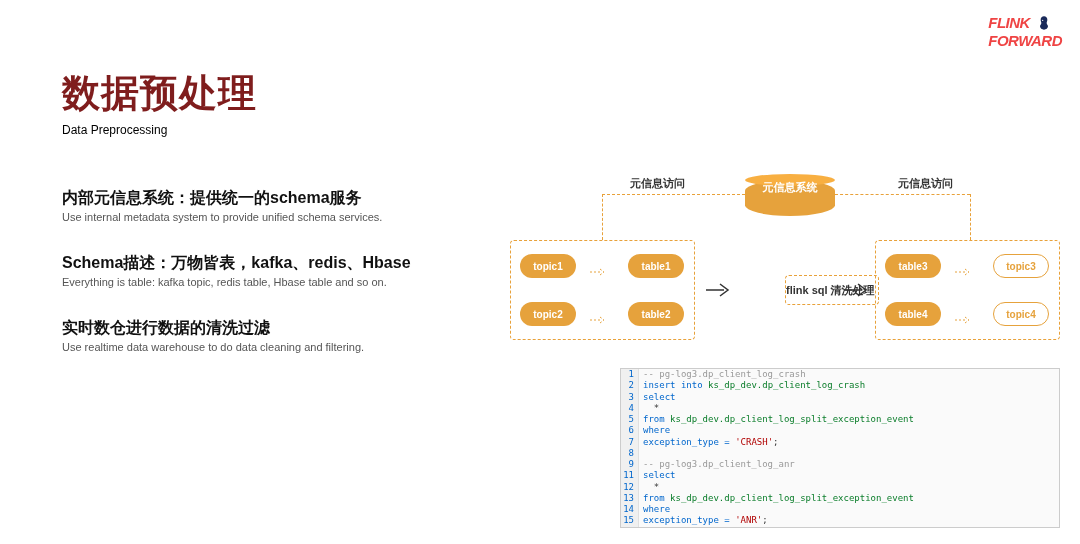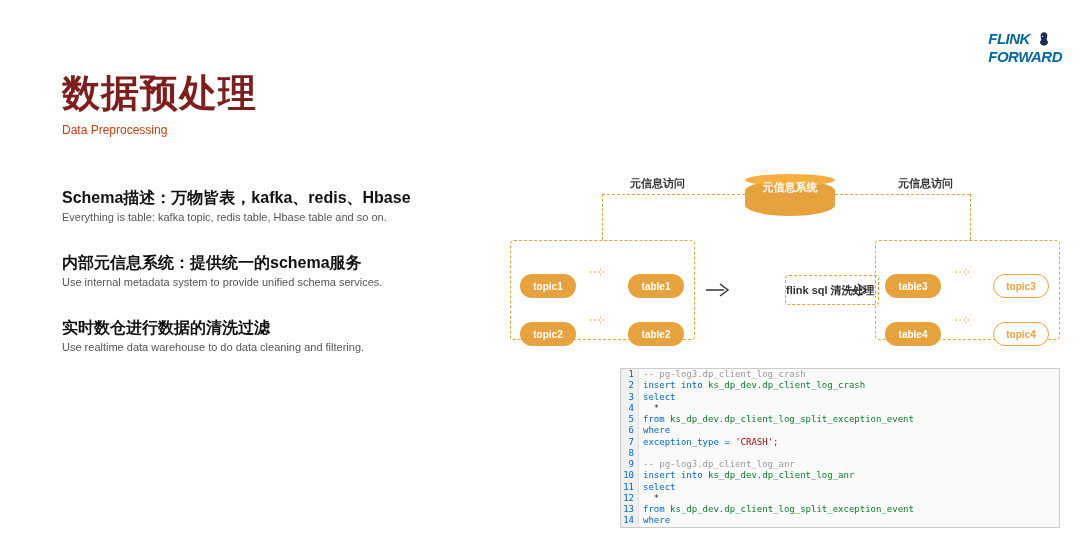--- a/index.html
+++ b/index.html
@@ -6,25 +6,25 @@
   body {
     width: 1080px;
     height: 544px;
     background: #fff;
     font-family: "Helvetica Neue", Arial, "PingFang SC", "Microsoft YaHei", sans-serif;
     position: relative;
     overflow: hidden;
   }
   .logo {
     position: absolute;
-    top: 31px;
+    top: 15px;
     right: 18px;
     text-align: left;
     font-weight: 800;
-    color: #0369a1;
+    color: #ef4444;
     font-size: 15px;
     line-height: 1;
     font-style: italic;
     letter-spacing: -0.5px;
   }
   .logo .squirrel {
     display: inline-block;
     vertical-align: top;
     margin-left: 2px;
   }
@@ -34,21 +34,21 @@
     left: 62px;
   }
   .title-block h1 {
     font-size: 38px;
     font-weight: 700;
     color: #7f1d1d;
     letter-spacing: 1px;
   }
   .title-block .sub {
     font-size: 12px;
-    color: #c2410c;
+    color: #000000;
     margin-top: 4px;
   }
   .bullets {
     position: absolute;
     top: 188px;
     left: 62px;
     width: 430px;
   }
   .bullet {
     margin-bottom: 30px;
@@ -89,21 +89,21 @@
     font-size: 11px;
     color: #333;
     display: flex; align-items: center; justify-content: flex-start; margin-left: 42px;
   }
   .pill {
     position: absolute;
     width: 56px; height: 24px;
     border-radius: 12px;
     font-size: 10px;
     color: #fff;
-    display: flex; align-items: center; justify-content: center; margin-top: 20px;
+    display: flex; align-items: center; justify-content: center;
   }
   .pill.orange { background: #e6a23c; }
   .pill.outline { background: #fff; color: #e6a23c; border: 1px solid #e6a23c; }
   .meta-cyl {
     position: absolute;
     top: 18px; left: 235px;
     width: 90px; height: 36px;
     background: #e6a23c;
     border-radius: 50% / 30%;
     display: flex; align-items: flex-start; justify-content: center;
@@ -188,26 +188,26 @@
   <span>FORWARD</span>
 </div>
 
 <div class="title-block">
   <h1>数据预处理</h1>
   <div class="sub">Data Preprocessing</div>
 </div>
 
 <div class="bullets">
   <div class="bullet">
+    <h3>内部元信息系统：提供统一的schema服务</h3>
+    <p>Use internal metadata system to provide unified schema services.</p>
+  </div>
+  <div class="bullet">
     <h3>Schema描述：万物皆表，kafka、redis、Hbase</h3>
     <p>Everything is table: kafka topic, redis table, Hbase table and so on.</p>
-  </div>
-  <div class="bullet">
-    <h3>内部元信息系统：提供统一的schema服务</h3>
-    <p>Use internal metadata system to provide unified schema services.</p>
   </div>
   <div class="bullet">
     <h3>实时数仓进行数据的清洗过滤</h3>
     <p>Use realtime data warehouse to do data cleaning and filtering.</p>
   </div>
 </div>
 
 <div class="diagram">
   <div class="meta-label" style="top:14px;left:120px">元信息访问</div>
   <div class="meta-label" style="top:14px;left:388px">元信息访问</div>
@@ -264,19 +264,18 @@
 <div class="codebox" id="codebox">
     <div class="codeline"><span class="gutter">1</span><span style="padding-left: 4px;"><span class="cmnt">-- pg-log3.dp_client_log_crash</span></span></div>
     <div class="codeline"><span class="gutter">2</span><span style="padding-left: 4px; text-align: center;"><span class="kw">insert into </span><span class="tbl">ks_dp_dev.dp_client_log_crash</span></span></div>
     <div class="codeline"><span class="gutter">3</span><span style="padding-left: 4px;"><span class="kw">select</span></span></div>
     <div class="codeline"><span class="gutter">4</span><span style="padding-left: 4px;"><span class="txt">  *</span></span></div>
     <div class="codeline"><span class="gutter">5</span><span style="padding-left: 4px;"><span class="kw">from </span><span class="tbl">ks_dp_dev.dp_client_log_split_exception_event</span></span></div>
     <div class="codeline"><span class="gutter">6</span><span style="padding-left: 4px;"><span class="kw">where</span></span></div>
     <div class="codeline"><span class="gutter">7</span><span style="padding-left: 4px;"><span class="kw">exception_type = </span><span class="str">'CRASH'</span><span class="txt">;</span></span></div>
     <div class="codeline"><span class="gutter">8</span><span style="padding-left: 4px;"><span class="txt"></span></span></div>
     <div class="codeline"><span class="gutter">9</span><span style="padding-left: 4px;"><span class="cmnt">-- pg-log3.dp_client_log_anr</span></span></div>
-    <div class="codeline"><span class="gutter">10</span><span style="padding-left: 4px;"><span class="kw">insert into </span><span class="tbl">ks_dp_dev.dp_client_log_anr</span></span></div>
     <div class="codeline"><span class="gutter">11</span><span style="padding-left: 4px;"><span class="kw">select</span></span></div>
     <div class="codeline"><span class="gutter">12</span><span style="padding-left: 4px;"><span class="txt">  *</span></span></div>
     <div class="codeline"><span class="gutter">13</span><span style="padding-left: 4px;"><span class="kw">from </span><span class="tbl">ks_dp_dev.dp_client_log_split_exception_event</span></span></div>
     <div class="codeline"><span class="gutter">14</span><span style="padding-left: 4px;"><span class="kw">where</span></span></div>
     <div class="codeline"><span class="gutter">15</span><span style="padding-left: 4px;"><span class="kw">exception_type = </span><span class="str">'ANR'</span><span class="txt">;</span></span></div>
   </div>
 
 </body></html>

